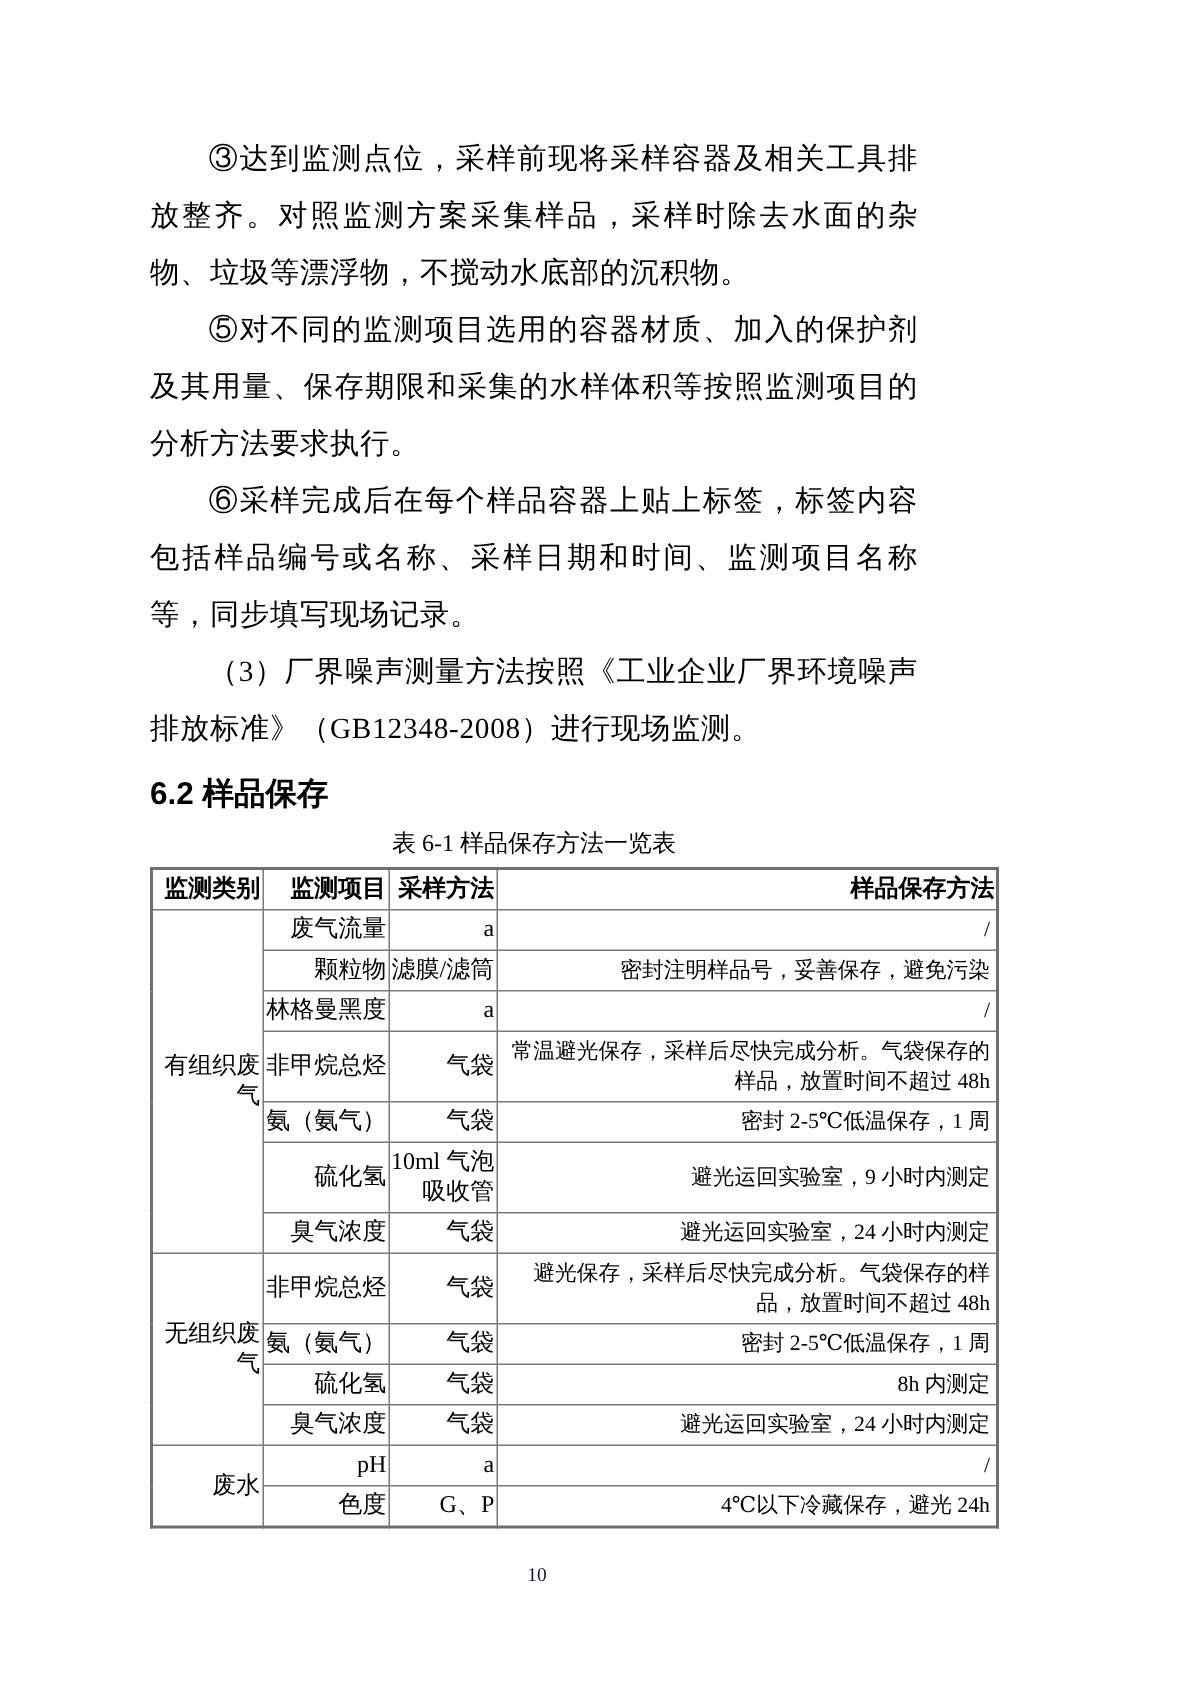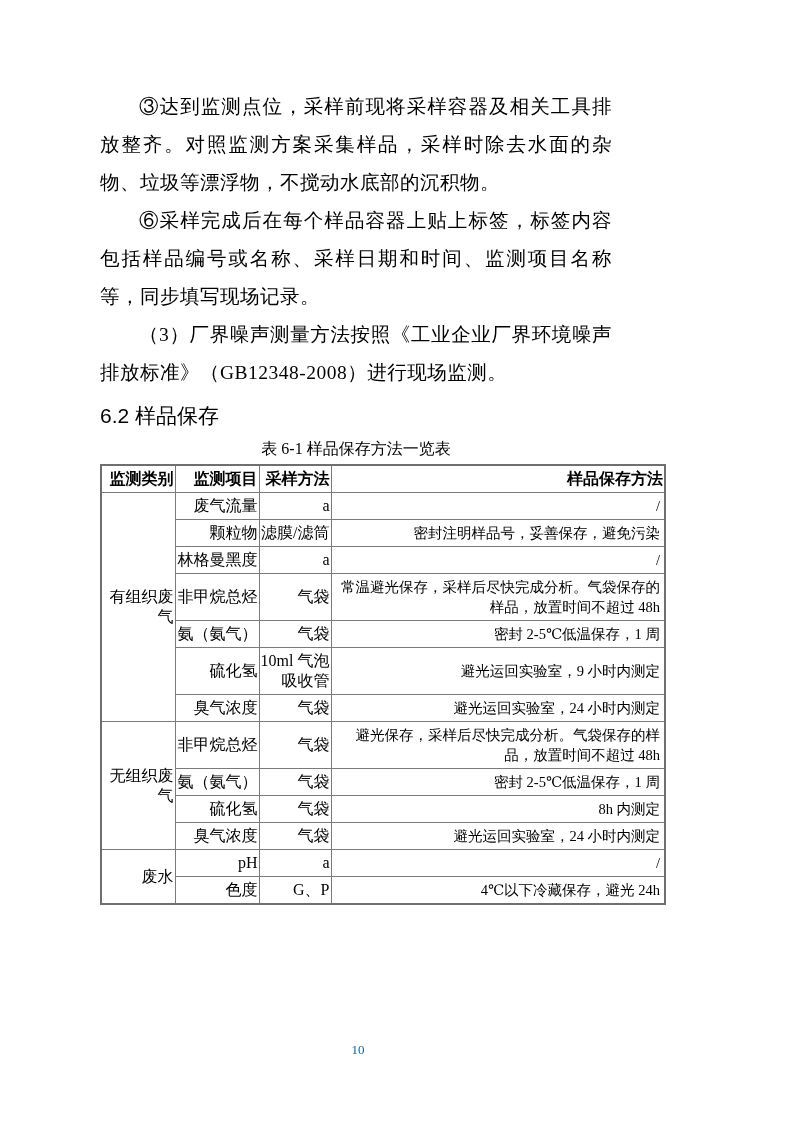--- a/index.html
+++ b/index.html
@@ -20,21 +20,21 @@
     font-size:19.5px;
     line-height:38px;
     text-align:justify;
     text-indent:2em;
     letter-spacing:0.5px;
   }
   h2.section{
     margin:9px 0 0 0;
     font-size:21px;
     line-height:30px;
-    font-weight:normal;
+    font-weight:bold;
     font-family:"Liberation Sans","DejaVu Sans",sans-serif;
   }
   .table-title{
     margin:8px 0 5px 0;
     text-align:center;
     font-weight:normal;
     font-size:16px;
     line-height:20px;
   }
   table.sample{
@@ -56,30 +56,31 @@
   }
   table.sample th{font-weight:bold;}
   table.sample td.pres{font-size:14.5px;padding:3px 4px;}
   col.c1{width:74px;} col.c2{width:84px;} col.c3{width:72px;} col.c4{width:334px;}
   .page-number{
     position:absolute;
     left:0;right:0;
     top:1042px;
     text-align:center;
     font-size:13px;
-    color:#0369a1;
+    color:#0f172a;
   }
 </style>
 </head>
 <body>
 
 <div class="page">
 
   <div class="body-text">
     <p>③达到监测点位，采样前现将采样容器及相关工具排放整齐。对照监测方案采集样品，采样时除去水面的杂物、垃圾等漂浮物，不搅动水底部的沉积物。</p>
+    <p>⑤对不同的监测项目选用的容器材质、加入的保护剂及其用量、保存期限和采集的水样体积等按照监测项目的分析方法要求执行。</p>
     <p>⑥采样完成后在每个样品容器上贴上标签，标签内容包括样品编号或名称、采样日期和时间、监测项目名称等，同步填写现场记录。</p>
     <p>（3）厂界噪声测量方法按照《工业企业厂界环境噪声排放标准》（GB12348-2008）进行现场监测。</p>
   </div>
 
   <h2 class="section">6.2 样品保存</h2>
 
   <div class="table-title">表 6-1  样品保存方法一览表</div>
 
   <table class="sample">
     <colgroup>

